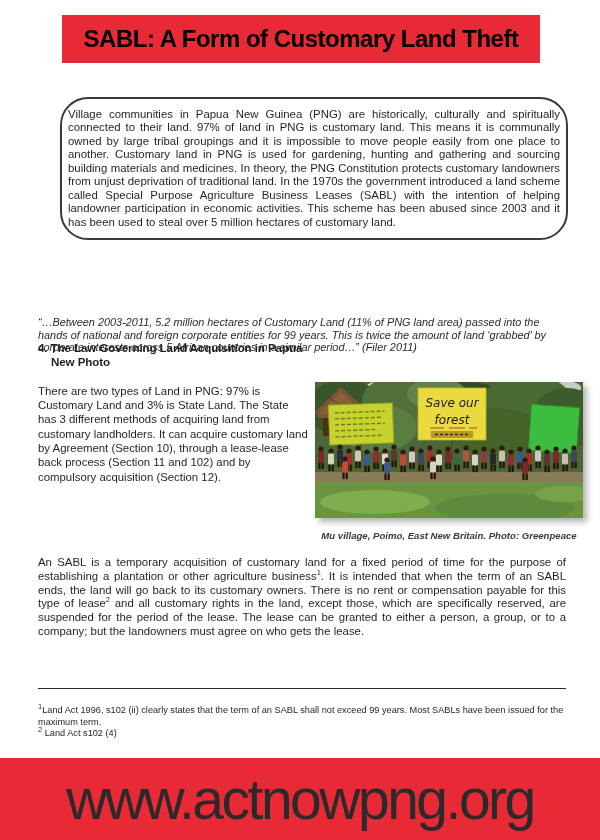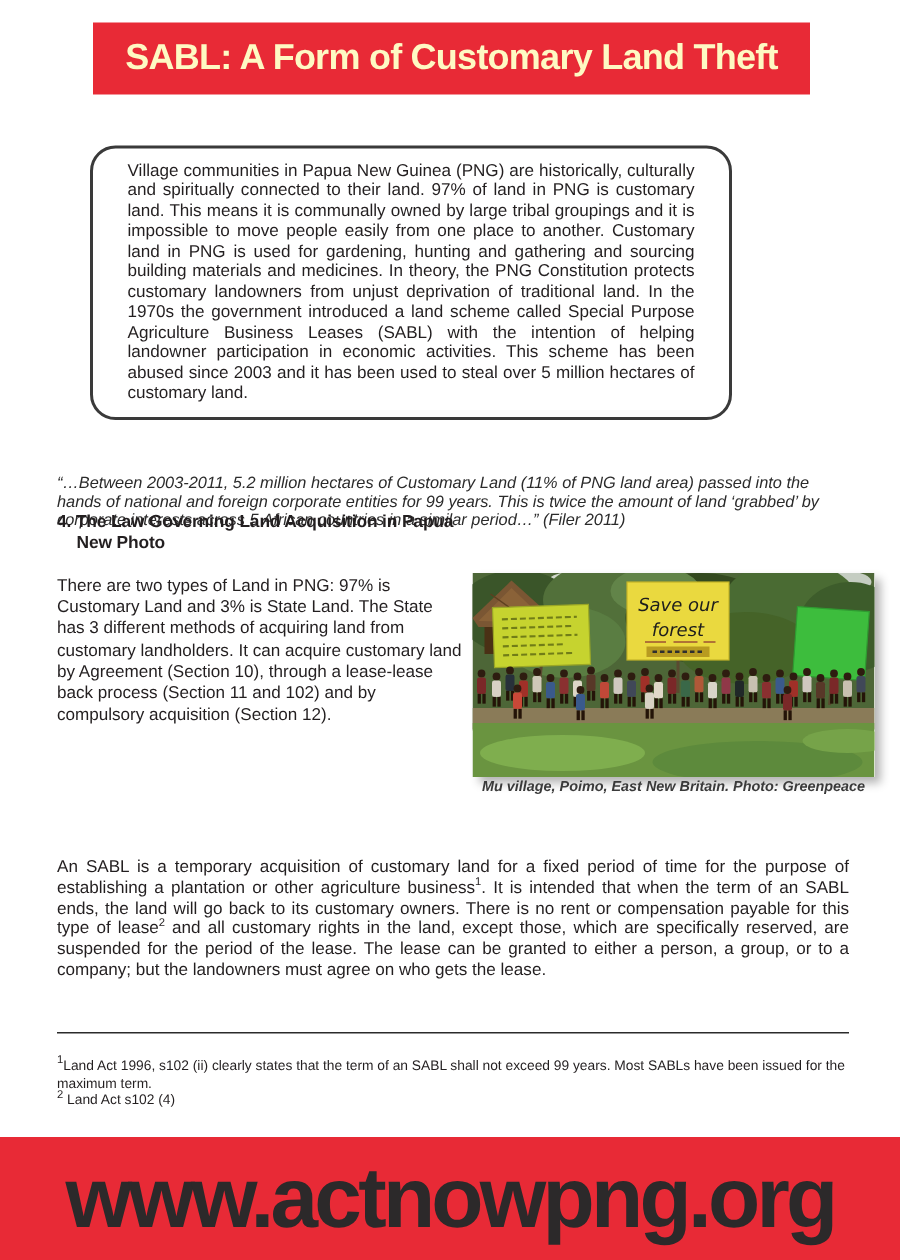--- a/index.html
+++ b/index.html
@@ -9,69 +9,69 @@
     width: 600px; height: 840px; background: #ffffff;
     font-family: "Liberation Sans", sans-serif; color: var(--ink);
   }
   .page { position: relative; width: 600px; height: 840px; background: #fff; overflow: hidden; }
 
   .banner {
     position: absolute; left: 62px; top: 15px; width: 478px; height: 48px;
     background: var(--red); display: flex; align-items: center; justify-content: center;
   }
   .banner-title {
-    margin: 0; color: #fef9c3; font-size: 24px; font-weight: bold; letter-spacing: -0.5px;
+    margin: 0; color: #000000; font-size: 24px; font-weight: bold; letter-spacing: -0.5px;
     white-space: nowrap;
     text-align: center;
   }
 
   .intro-box {
-    position: absolute; left: 60px; top: 97px; width: 428px;
-    border: 2px solid #3a3a3a; border-radius: 17px;
-    padding: 9px 23px;
+    position: absolute; left: 60px; top: 97px; width: 508px;
+    border: 2px solid #3a3a3a; border-radius: 28px;
+    padding: 9px 6px;
   }
   .intro-box p { margin: 0; font-size: 11.4px; line-height: 13.45px; text-align: justify; }
 
   .quote {
     position: absolute; left: 38px; top: 276px; width: 510px;
     font-style: italic; font-size: 10.9px; line-height: 12.6px; color: #2b2b2b; margin-top: 40px;
   }
 
   .col-left { position: absolute; left: 38px; top: 341px; width: 272px; }
   .h2 { font-size: 11.6px; font-weight: bold; line-height: 13.8px; letter-spacing: -0.1px; }
   .h2-indent { padding-left: 13px; }
   .col-left p { margin: 0; font-size: 11.4px; line-height: 14.35px; }
   .p1 { margin-top: 9px !important; }
   .p2 { margin-top: 15px !important; }
 
   .figure { position: absolute; left: 315px; top: 382px; width: 268px; }
   .photo { display: block; width: 268px; height: 136px; box-shadow: 4px 4px 6px rgba(0,0,0,0.30); }
   .caption {
-    margin-top: 1px; text-align: center; font-size: 9.6px;
+    margin-top: 12px; text-align: center; font-size: 9.6px;
     font-style: italic; font-weight: bold; color: #3a3a3a; white-space: nowrap;
   }
 
   .section2 { position: absolute; left: 38px; top: 548px; width: 528px; }
   .section2 .h2 { font-size: 12.2px; }
-  .section2 p { margin: 24px 0 0 0; font-size: 11.4px; line-height: 13.75px; text-align: justify; }
+  .section2 p { margin: 8px 0 0 0; font-size: 11.4px; line-height: 13.75px; text-align: justify; }
   sup { font-size: 7.5px; line-height: 0; }
 
   .footnotes {
     position: absolute; left: 38px; top: 688px; width: 528px;
     border-top: 1.5px solid #2b2b2b; padding-top: 16px;
     font-size: 9.2px; line-height: 11.6px;
   }
   .footnotes p { margin: 0; }
 
   .footer {
     position: absolute; left: 0; top: 758px; width: 600px; height: 82px;
     background: var(--red); display: flex; align-items: center; justify-content: center;
   }
   .footer-url {
-    font-size: 57px; font-weight: bold; color: #2c292a; letter-spacing: -2.5px; white-space: nowrap;
+    font-size: 57px; font-weight: normal; color: #2c292a; letter-spacing: -2.5px; white-space: nowrap;
   }
 </style>
 </head>
 <body>
 
 <div class="page">
 
   <div class="banner">
     <h1 class="banner-title">SABL: A Form of Customary Land Theft</h1>
   </div>

